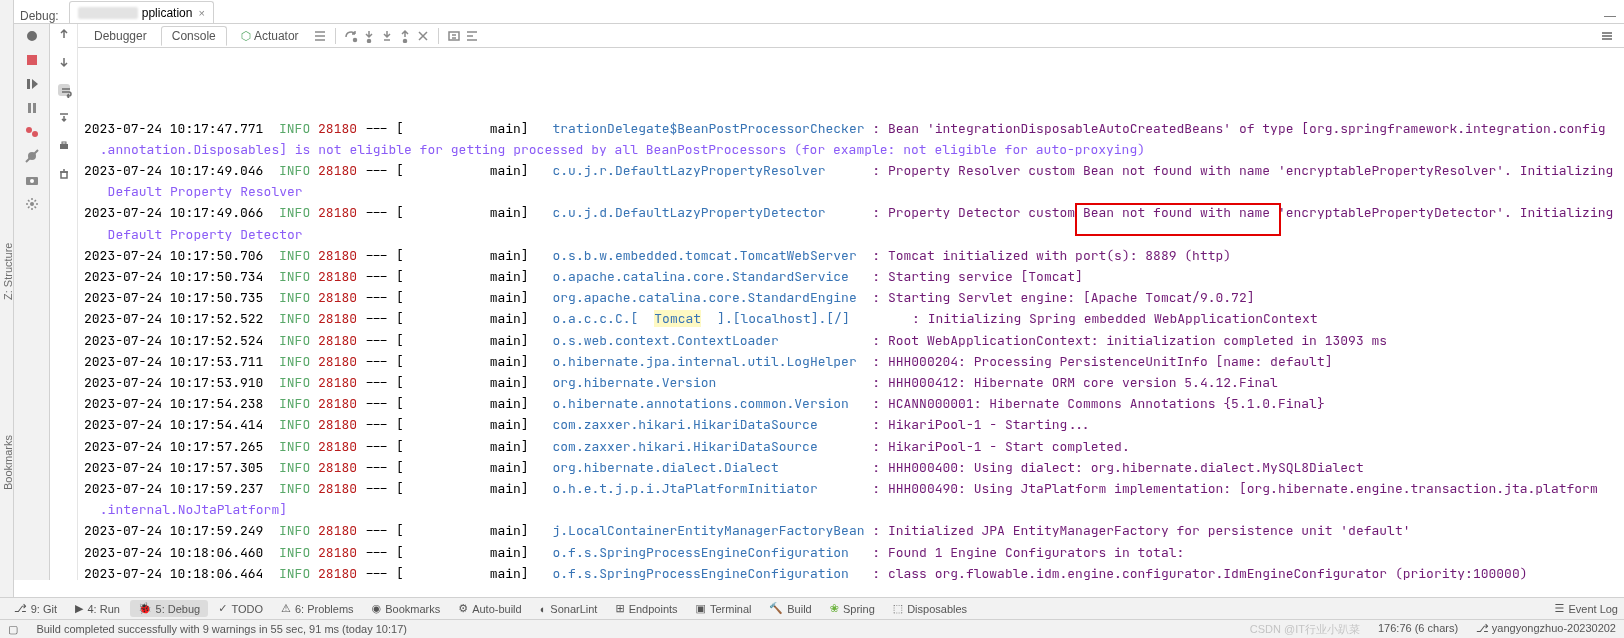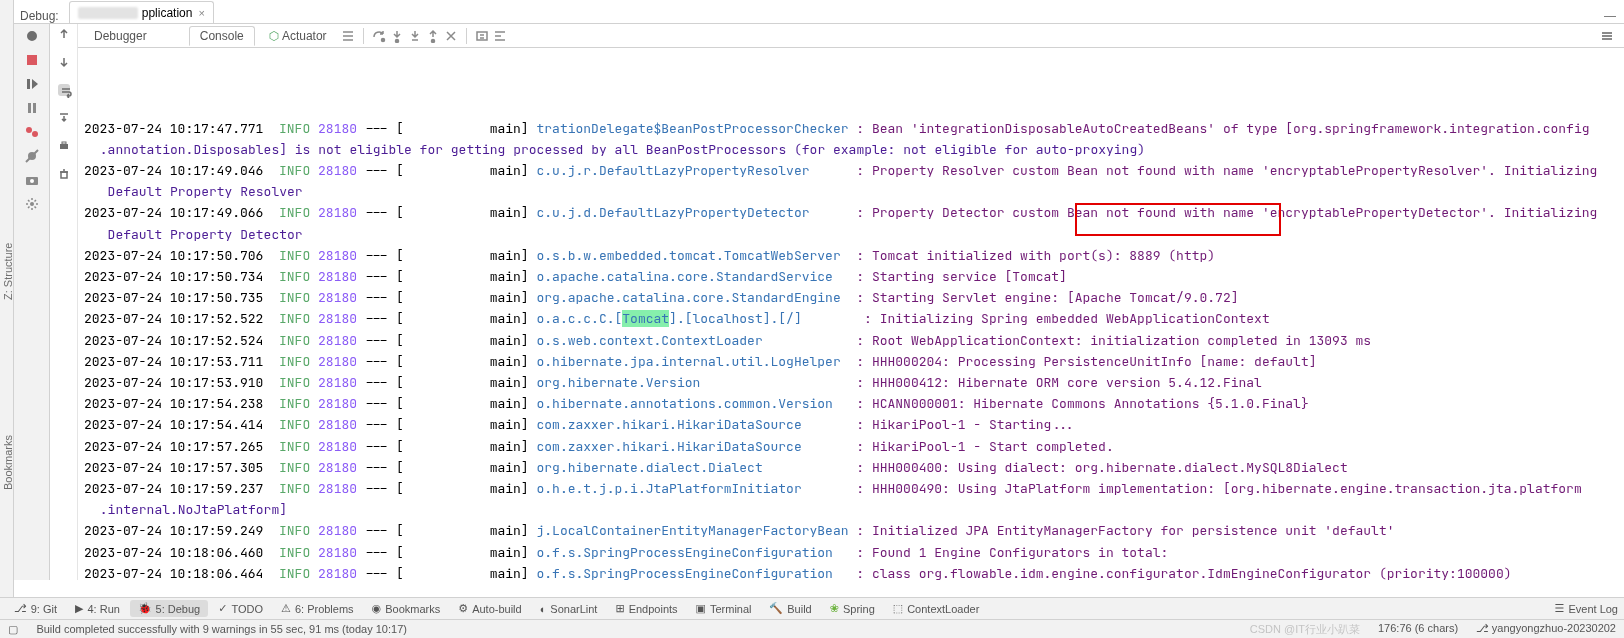--- a/index.html
+++ b/index.html
@@ -50,41 +50,41 @@
   .main {
     flex: 1; display:flex; flex-direction:column; overflow:hidden;
   }
   .tab-row {
     display:flex; align-items:center; height:24px;
     border-bottom:1px solid #d1d1d1; gap:4px; padding-left:6px;
   }
   .tab-row .t {
     padding:2px 10px; color:#555; cursor:pointer; border-radius:3px 3px 0 0;
   }
-  .tab-row .t.active { background:#fff; border:1px solid #d1d1d1; border-bottom-color:#fff; font-weight:500;margin-left:28px;}
+  .tab-row .t.active { background:#fff; border:1px solid #d1d1d1; border-bottom-color:#fff; font-weight:500;}
   .tab-row .sep { width:1px; height:16px; background:#d1d1d1; margin:0 4px;}
   .tab-row .ico { width:14px;height:14px;color:#8a8a8a;cursor:pointer;}
   .tab-row .ico svg{width:14px;height:14px;}
   .tab-row .right-ico{margin-left:auto; padding-right:10px; display:flex; gap:10px;}
 
   .console {
     flex:1; overflow:hidden; padding:6px 8px 0 6px;
     font-family: "JetBrains Mono","Consolas","Courier New",monospace;
     font-size: 13px; line-height: 21.2px;
     white-space: pre; position:relative;
   }
   .logline { display:block; }
   .ts { color:#000; }
   .lvl { color:#59a869; }
-  .pid { color:#8b5cf6; }
+  .pid { color:#b91c1c; }
   .dash { color:#000; }
-  .logger { color:#3874b5; }
+  .logger { color:#3874b5;margin-left:16px; }
   .msg { color:#701a75; }
-  .sel { background:#86efac; }
-  .continuation { color:#4c1d95; padding-left: 8px;}
+  .sel { background:#fef9c3; }
+  .continuation { color:#8b5cf6; padding-left: 8px;}
   .redbox {
     position:absolute; border:2px solid #e20000; pointer-events:none;
     left: 997px; top: 155px; width: 206px; height: 33px;
   }
 
   .bottom-tabs {
     position:absolute; bottom:19px; left:0; right:0; height:22px;
     display:flex; align-items:center; gap:2px;
     border-top:1px solid #d1d1d1; background:#f2f2f2;
     font-size:11px; padding-left:6px;
@@ -257,21 +257,21 @@
   <span class="bt">◉ <span>Bookmarks</span></span>
   <span class="bt">⚙ <span>Auto-build</span></span>
   <span class="bt">◐ <span>SonarLint</span></span>
   <span class="bt">⊞ <span>Endpoints</span></span>
   <span class="bt">▣ <span>Terminal</span></span>
   <span class="bt">🔨 <span>Build</span></span>
   <span class="bt">
       <span style="color:#6db33f">❀</span> 
       <span>Spring</span>
     </span>
-  <span class="bt">⬚ <span>ContextLoader</span></span>
+  <span class="bt">⬚ <span>Disposables</span></span>
   <span class="bt right">☰ <span>Event Log</span></span>
 </div>
 
 <div class="status-bar">
   <span>▢</span>
   <span>Build completed successfully with 9 warnings in 55 sec, 91 ms (today 10:17)</span>
   <span class="right">
     <span class="watermark">CSDN @IT行业小趴菜</span>
     <span>176:76 (6 chars)</span>
     <span>⎇ <span>yangyongzhuo-20230202</span></span>

